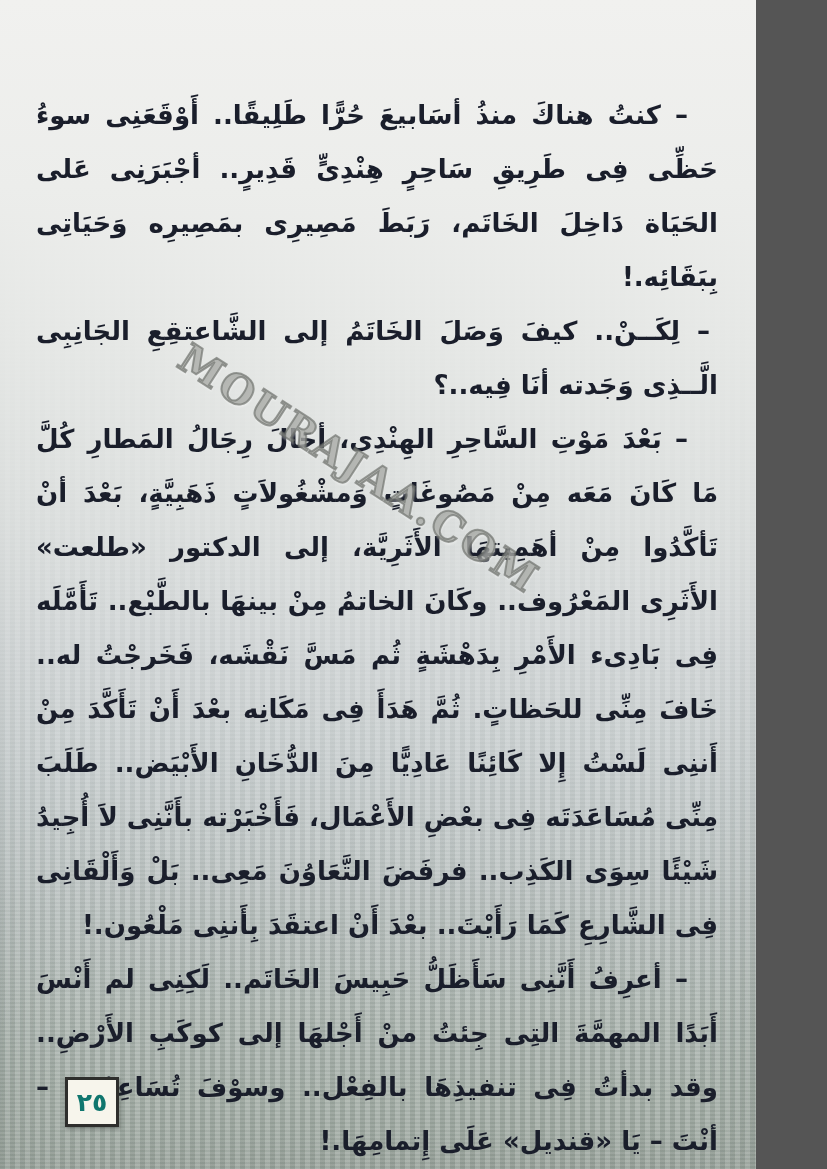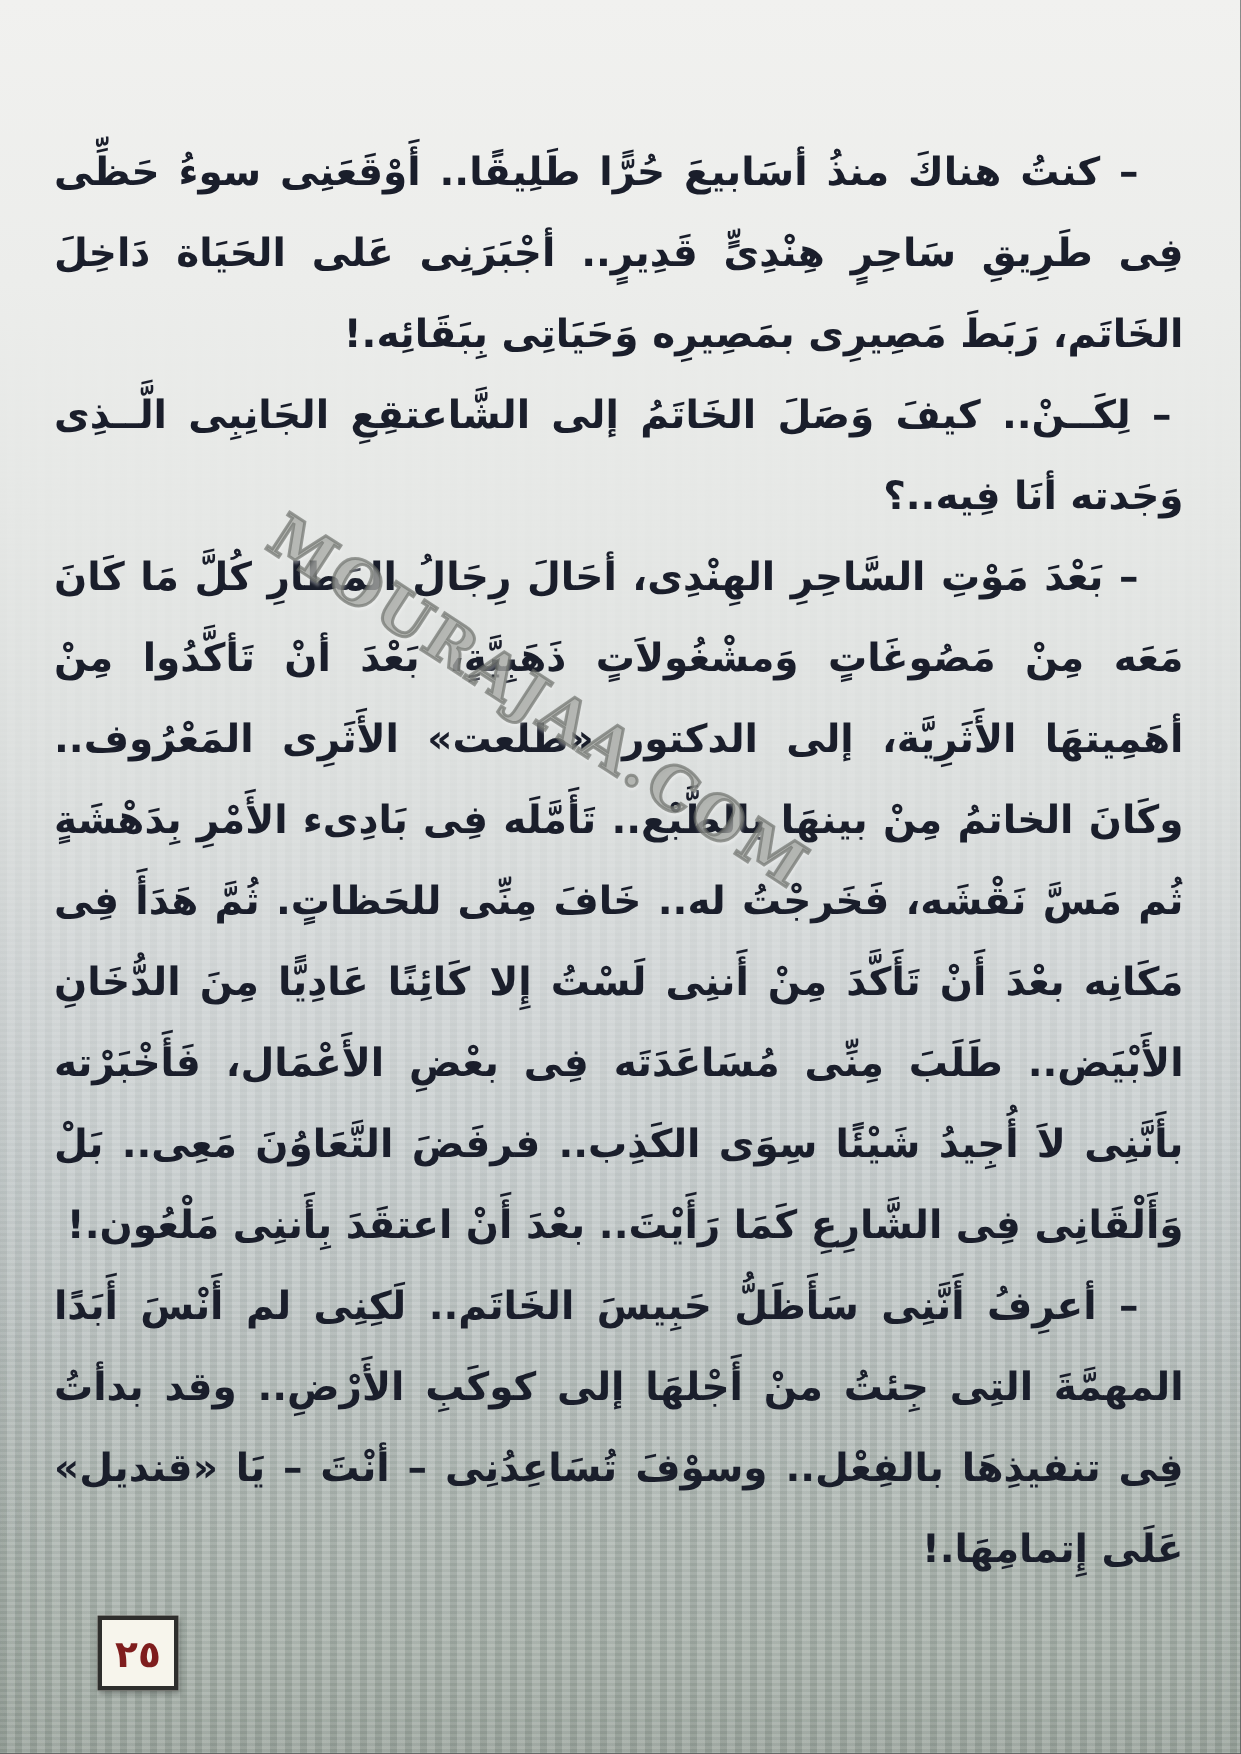--- a/index.html
+++ b/index.html
@@ -1,18 +1,18 @@
 <!DOCTYPE html>
 <html lang="ar"><head>
 <meta charset="utf-8">
 <style>
   html,body{margin:0;padding:0;background:#555;}
   .scan{
     position:relative;
-    width:827px;height:1169px;
+    width:756px;height:1169px;
     overflow:hidden;
     font-family:"DejaVu Sans",sans-serif;
     background:linear-gradient(180deg,
       #f1f1ef 0%, #ecedeb 14%, #e6e8e6 28%, #dee1e0 42%,
       #d4d8d9 54%, #c8cecf 66%, #bac1c0 76%, #aab3ae 86%,
       #a0aaa3 93%, #99a39b 100%);
     box-shadow:inset 0 0 60px rgba(90,100,95,0.18);
   }
   
   .texture{
@@ -65,21 +65,21 @@
     width:48px;height:44px;
     background:#f7f5ec;
     border:3px solid #2e2e2c;
     box-shadow:1px 2px 3px rgba(40,45,42,0.35);
     display:flex;align-items:center;justify-content:center;
   }
   .page-number-box span{
     font-family:"DejaVu Sans",sans-serif;
     font-weight:bold;
     font-size:25px;
-    color:#7f1d1d;
+    color:#0f766e;
     line-height:1;
   }
 </style>
 </head>
 <body>
 
 <div class="scan">
 
   <div class="texture"></div>
 

